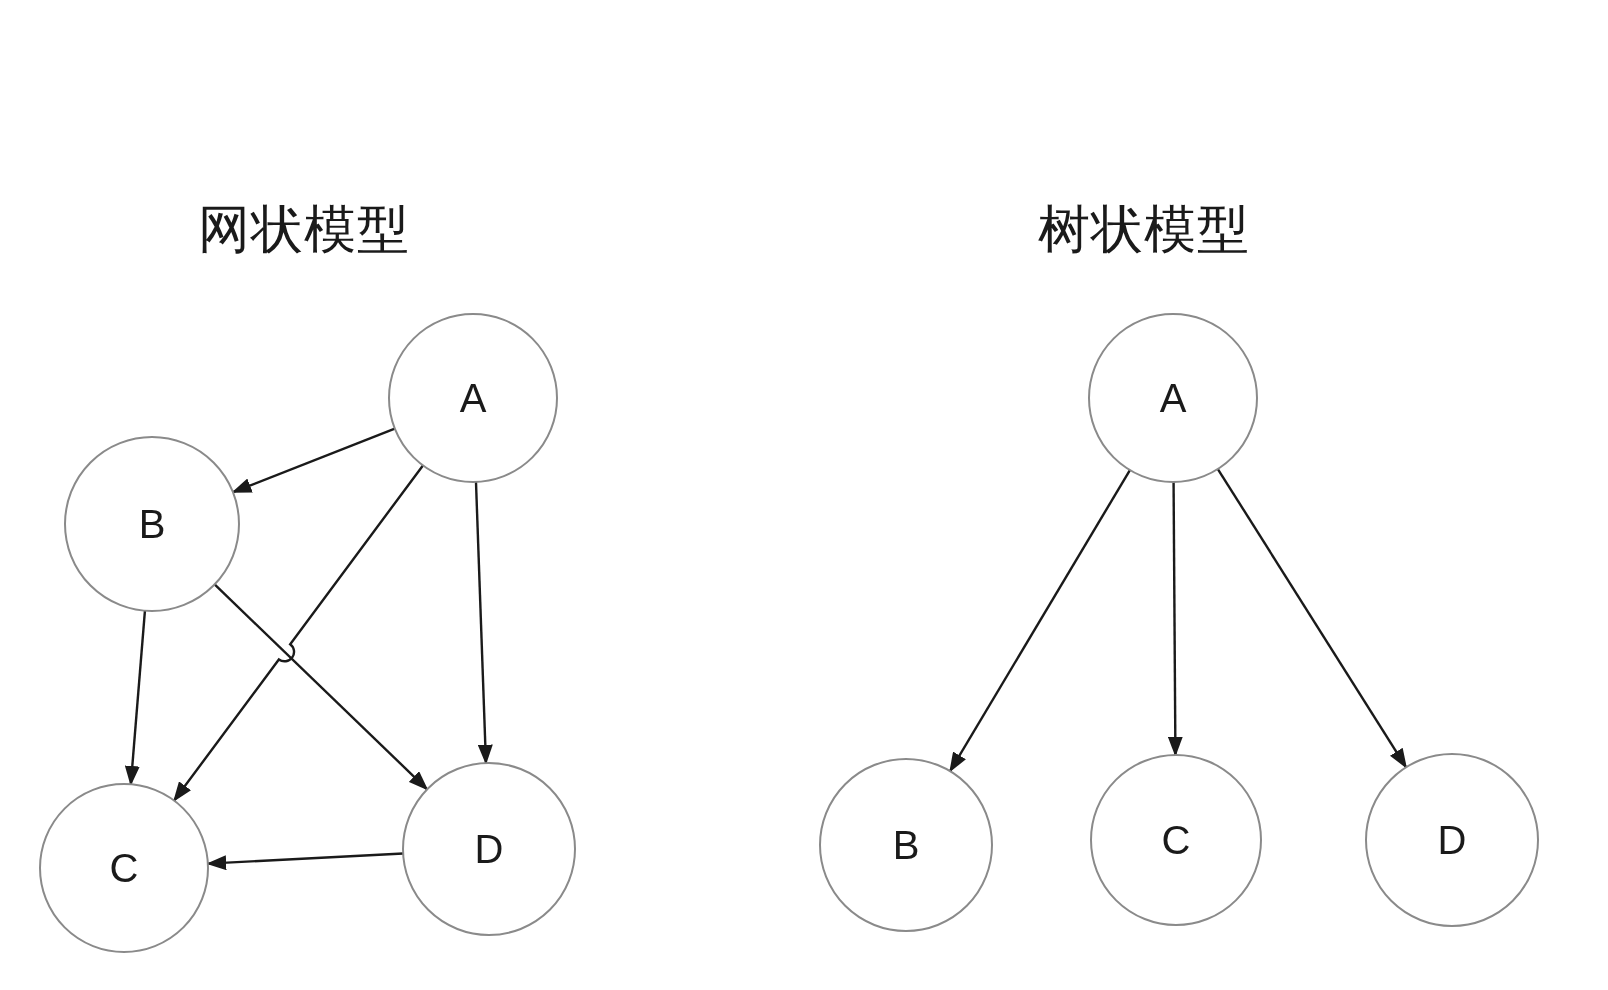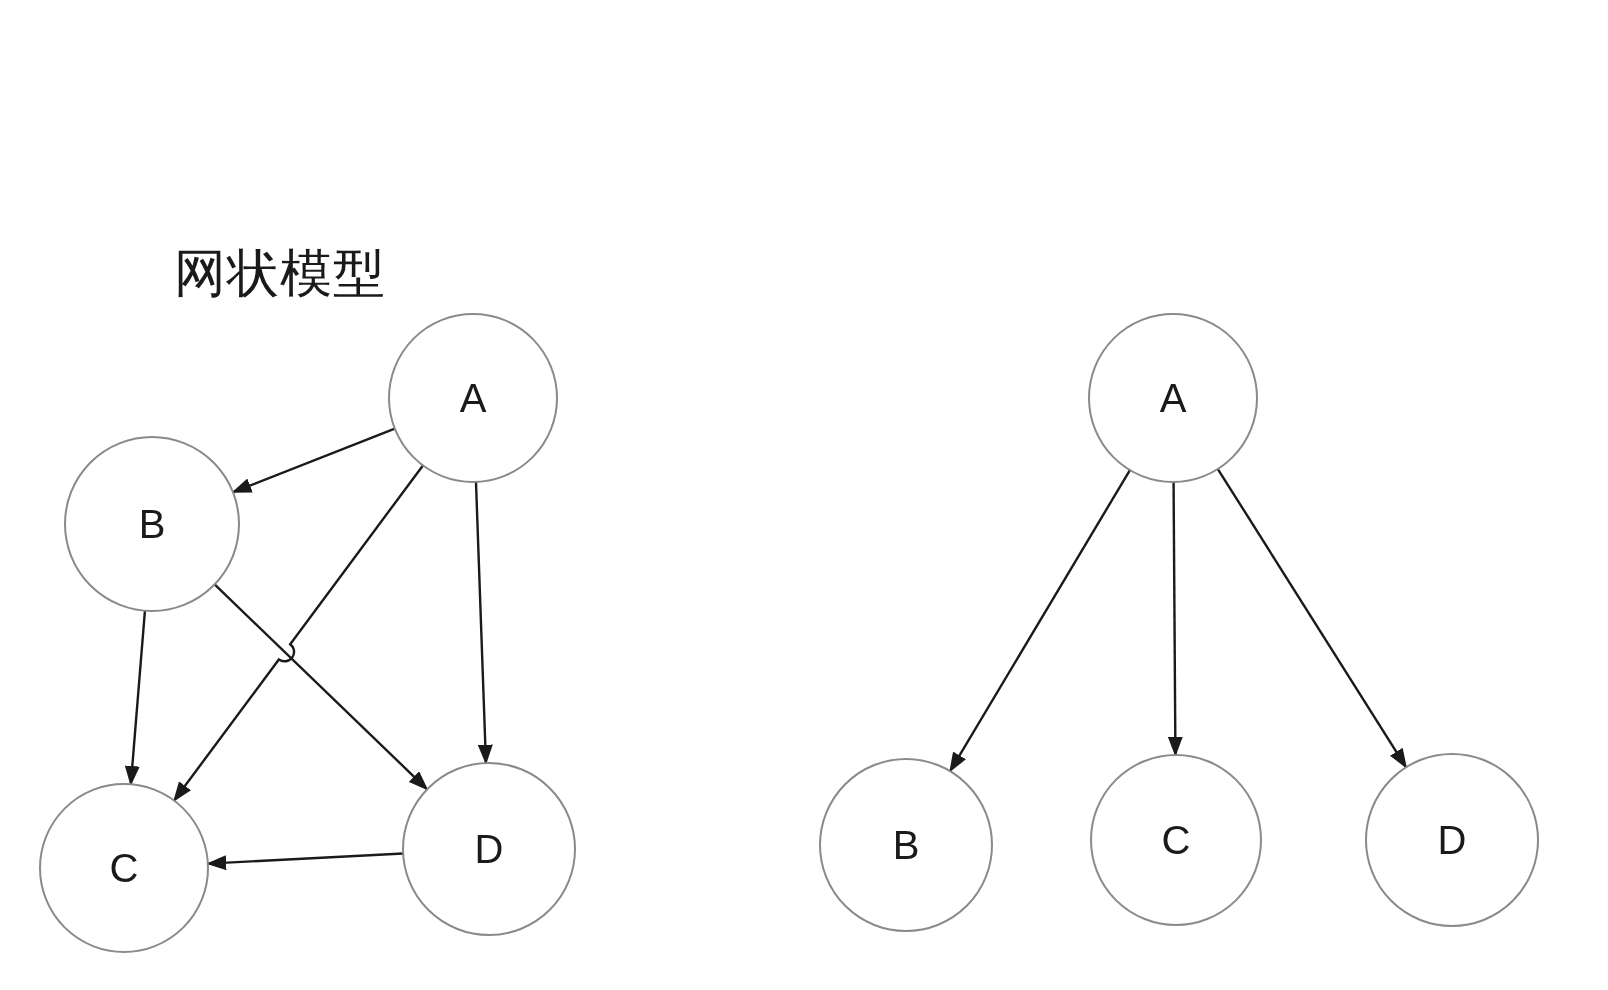--- a/index.html
+++ b/index.html
@@ -23,40 +23,41 @@
     top: 200px;
     transform: translateX(-50%);
     font-size: 52px;
     line-height: 58px;
     font-weight: 500;
     letter-spacing: 1px;
     color: #1a1a1a;
     white-space: nowrap;
     font-family: "Liberation Sans", sans-serif;
   }
-  #title-network { left: 280px; margin-top: 44px; }
+  #title-network { left: 304px; }
   #title-tree    { left: 1144px; }
   svg#diagram-svg {
     position: absolute;
     left: 0;
     top: 0;
   }
   .node-label {
     font-family: "Liberation Sans", sans-serif;
     font-size: 40px;
     font-weight: 400;
   }
 </style>
 </head>
 <body style="background: rgb(255, 255, 255);">
 
 <div class="canvas">
 
   <div class="diagram-title" id="title-network">网状模型</div>
 
+  <div class="diagram-title" id="title-tree">树状模型</div>
 
   <svg id="diagram-svg" width="1608" height="990" viewBox="0 0 1608 990">
     <defs>
       <marker id="arrowhead" viewBox="0 0 12 9" refX="11" refY="4.5" markerUnits="userSpaceOnUse" markerWidth="20" markerHeight="15" orient="auto">
         <path d="M 0 0 L 12 4.5 L 0 9 z" fill="#1a1a1a"></path>
       </marker>
     </defs>
   <path d="M 394.807995576654 428.6921886521545 L 232.98457600989406 492.21166175312567" fill="none" stroke="#1a1a1a" stroke-width="2.4" marker-end="url(#arrowhead)"></path>
       <path d="M 422.92199407966143 465.44029450590006 L 290.1947246684216 644.1847547445326 A 9.5 9.5 0 0 1 278.8675566626307 659.439107073248 L 174.07800592033857 800.5597054941" fill="none" stroke="#1a1a1a" stroke-width="2.4" marker-end="url(#arrowhead)"></path>
       <path d="M 475.9781707760111 481.94718874881346 L 485.9509203959886 763.054068661929" fill="none" stroke="#1a1a1a" stroke-width="2.4" marker-end="url(#arrowhead)"></path>

